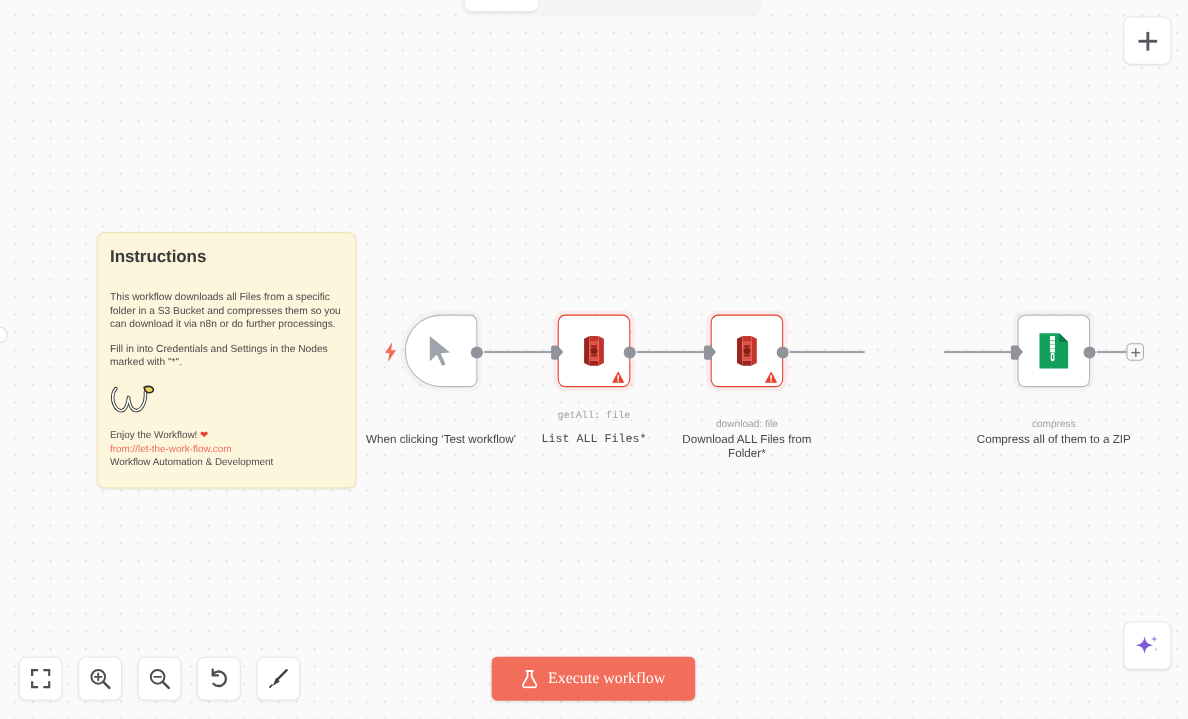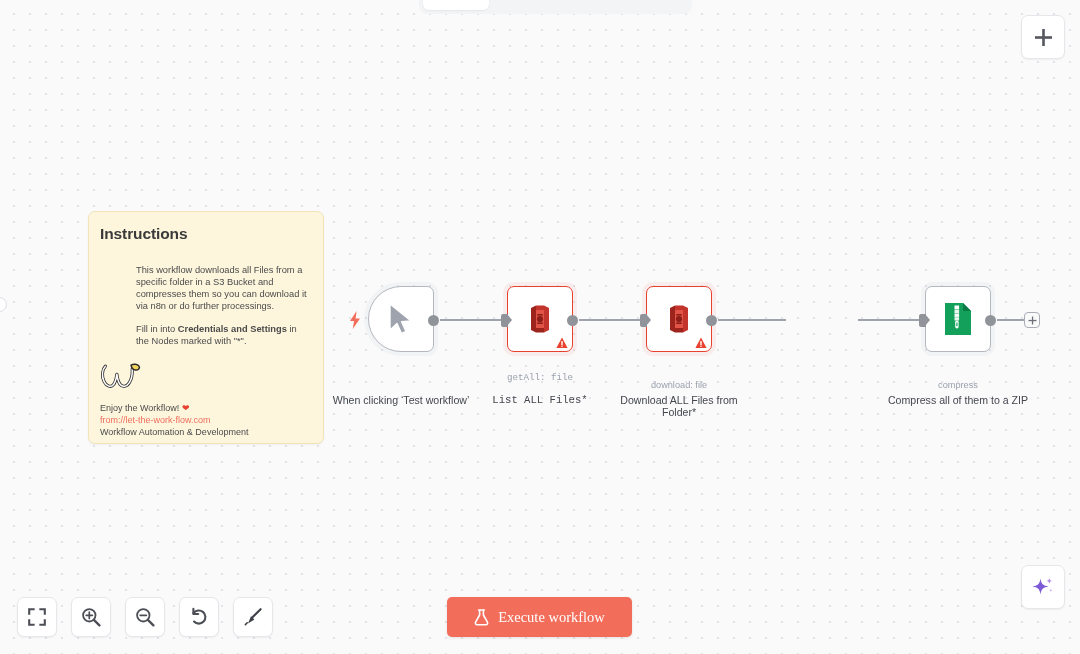--- a/index.html
+++ b/index.html
@@ -70,23 +70,22 @@
     font-weight: bold;
     color: #3a3a3a;
     letter-spacing: -0.1px;
     margin-bottom: 21px;
   }
   .sticky p {
     font-size: 9.3px;
     line-height: 12.1px;
     color: #4b4b4b;
     margin-bottom: 11px;
-    margin-left: 36px;
-  }
-  .sticky p b { font-weight: bold; }
+  }
+  .sticky p b { font-weight: normal; }
 
   .w-logo { margin: 14px 0 11px 0; display: block; }
 
   .sticky .foot { font-size: 9px; line-height: 12.1px; color: #4b4b4b; }
   .sticky .foot .lnk { color: #ef6d5d; display: block; }
   .heart { color: #e8412e; }
 
   
   .node-wrap { position: absolute; }
 

